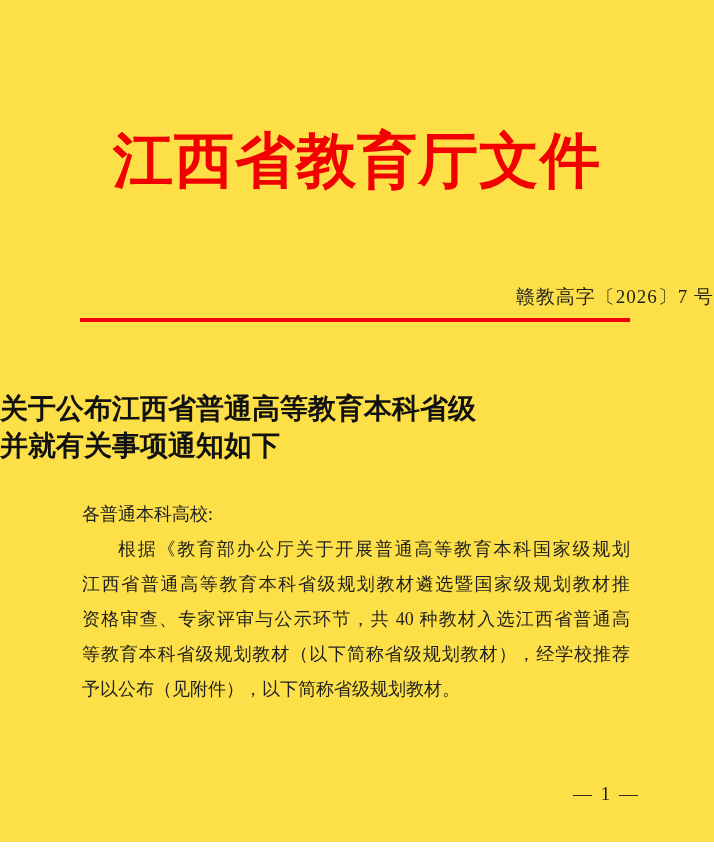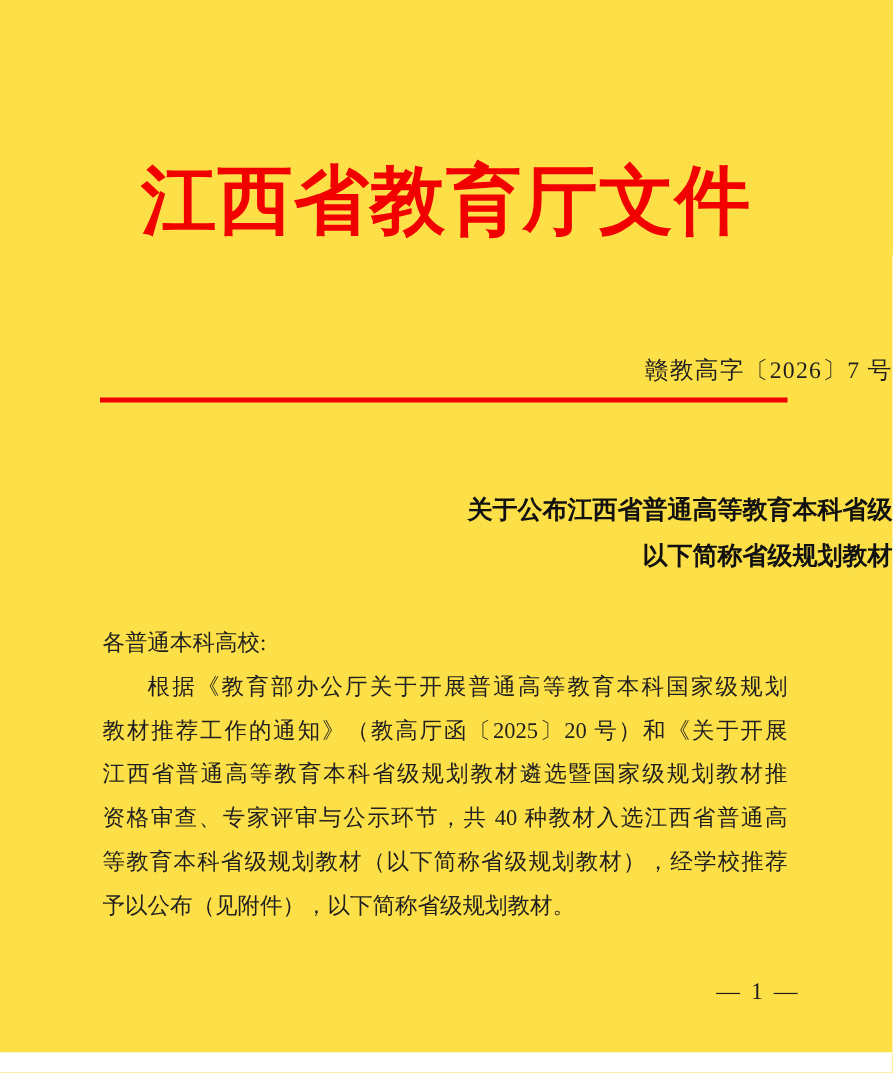--- a/index.html
+++ b/index.html
@@ -43,22 +43,22 @@
     left: 80px;
     width: 550px;
     height: 4px;
     background: #f20000;
   }
   .notice-title {
     position: absolute;
     top: 390px;
     left: 0;
     width: 714px;
-    text-align: right;
-    font-size: 20px;
+    text-align: left;
+    font-size: 28px;
     line-height: 37px;
     font-weight: bold;
     color: #111111;
     margin: 0;
   }
   .body-block {
     position: absolute;
     top: 497px;
     left: 82px;
     width: 548px;
@@ -94,27 +94,26 @@
 <div class="page">
 
   <h1 class="agency-title">江西省教育厅文件</h1>
 
   <div class="doc-number">赣教高字〔2026〕7 号</div>
 
   <div class="red-rule"></div>
 
   <h2 class="notice-title">
     <div>关于公布江西省普通高等教育本科省级</div>
-    <div>以下简称省级规划教材</div>
+    <div>并就有关事项通知如下</div>
   </h2>
 
   <div class="body-block">
     <div class="body-line">各普通本科高校:</div>
     <div class="body-line justify indent">根据《教育部办公厅关于开展普通高等教育本科国家级规划</div>
-    <div class="body-line justify">教材推荐工作的通知》（教高厅函〔2025〕20 号）和《关于开展</div>
     <div class="body-line justify">江西省普通高等教育本科省级规划教材遴选暨国家级规划教材推</div>
     <div class="body-line justify">资格审查、专家评审与公示环节，共 40 种教材入选江西省普通高</div>
     <div class="body-line justify">等教育本科省级规划教材（以下简称省级规划教材），经学校推荐</div>
     <div class="body-line">予以公布（见附件），以下简称省级规划教材。</div>
   </div>
 
   <div class="page-number">— 1 —</div>
 
 </div>
 

